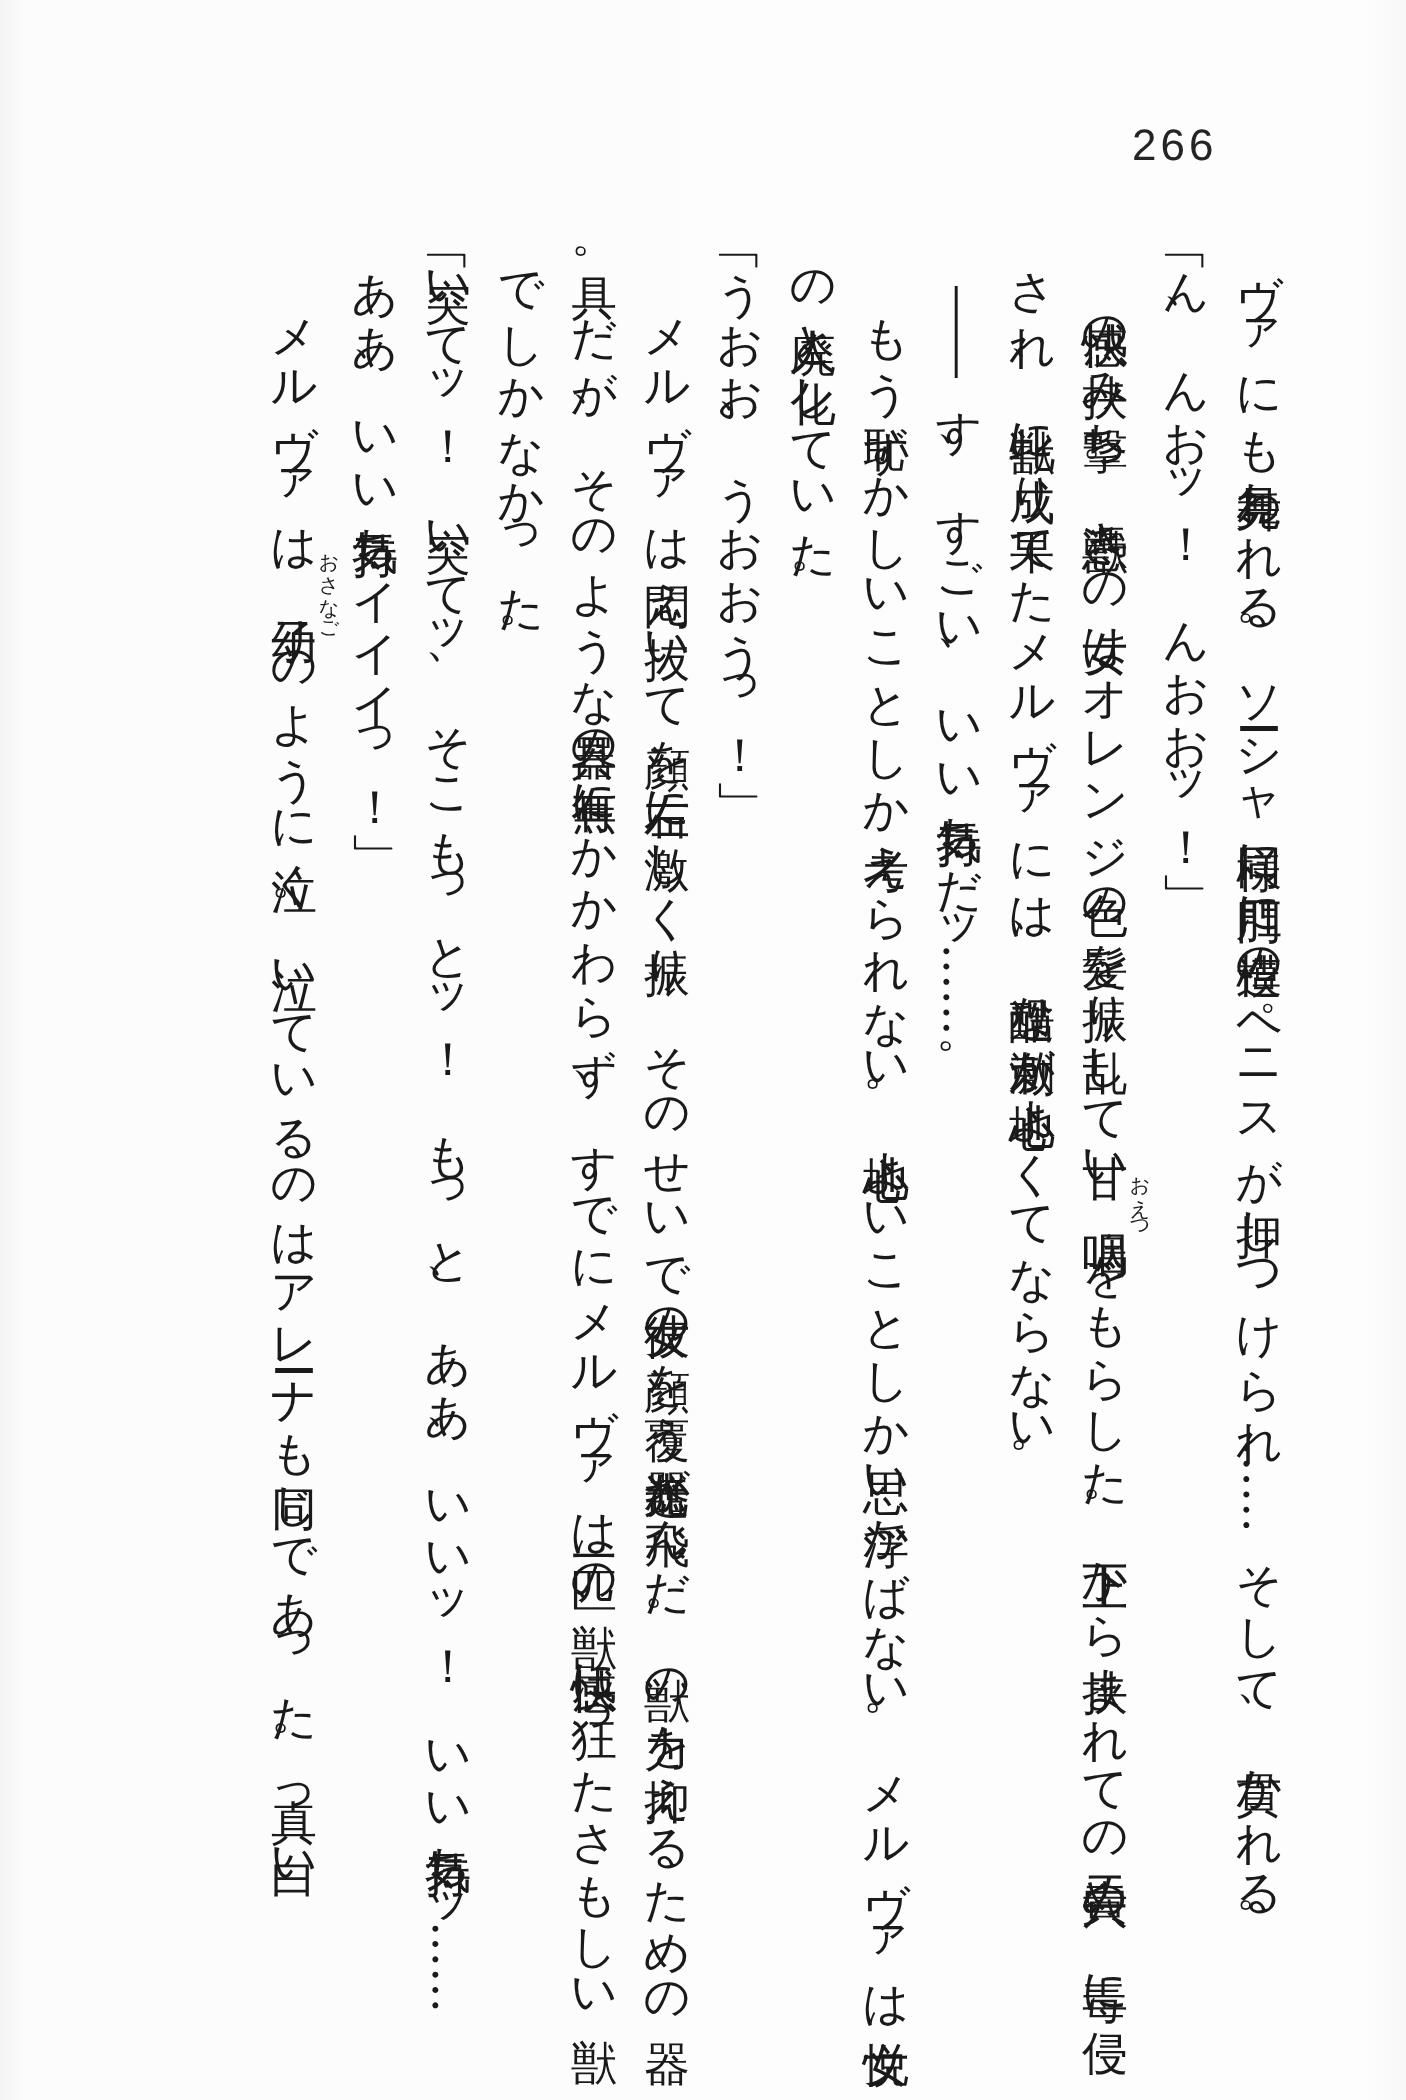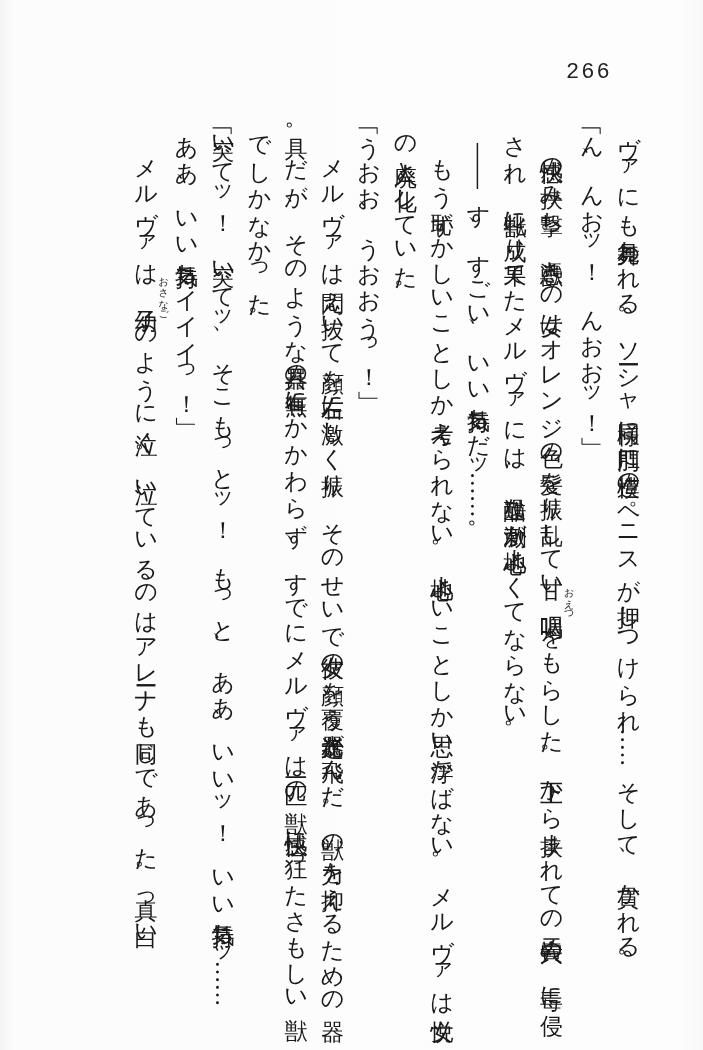--- a/index.html
+++ b/index.html
@@ -19,21 +19,21 @@
     height: 1050px;
     background: linear-gradient(90deg, #f4f4f4 0px, #fcfcfc 14px, #fdfdfd 680px, #f8f8f8 703px);
   }
   .page-number {
     position: absolute;
     left: 566px;
     top: 60px;
     font-size: 22px;
     letter-spacing: 2px;
     color: #242424;
-    font-family: Liberation Mono, monospace;
+    font-family: Liberation Sans, sans-serif;
   }
   .text-block {
     position: absolute;
     top: 120px;
     right: 56px;
     width: 586px;
     height: 888px;
     writing-mode: vertical-rl;
     -webkit-writing-mode: vertical-rl;
     font-size: 23px;

